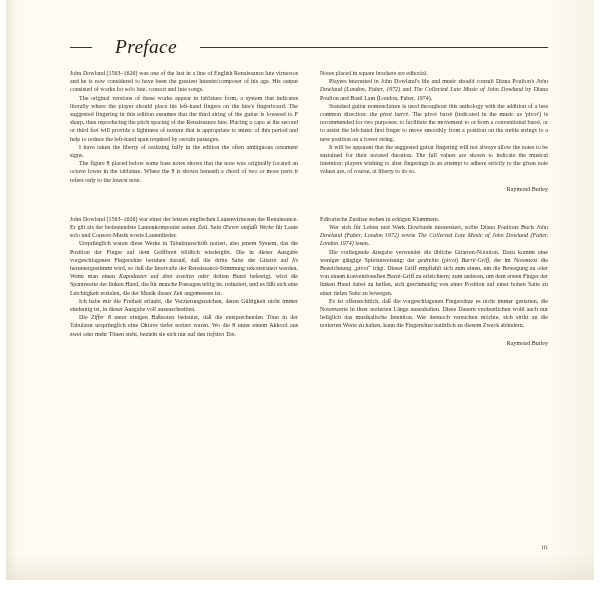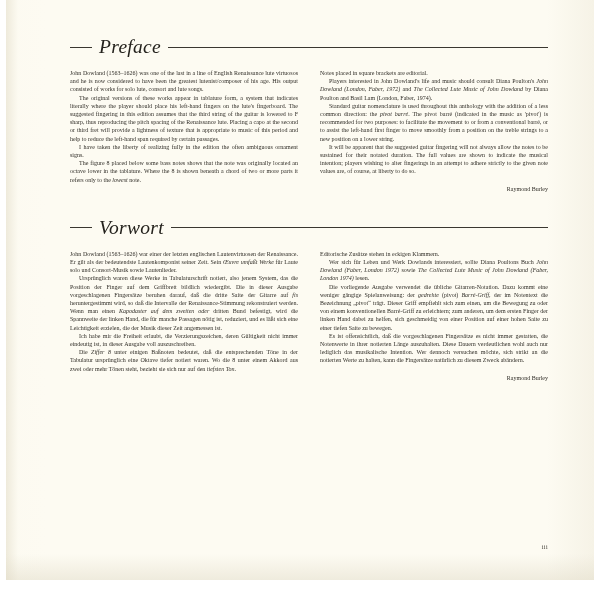--- a/index.html
+++ b/index.html
@@ -56,20 +56,21 @@
 
   
   .section {
     margin-bottom: 2px;
   }
   .heading-row {
     display: flex;
     align-items: center;
     height: 26px;
     margin-bottom: 9px;
+    gap: 16px;
   }
   .rule-left {
     width: 22px;
     height: 0;
     border-top: 1.5px solid #3a3730;
     margin-right: 7px;
     flex: none;
   }
   .heading-title {
     font-family: "Liberation Serif", serif;
@@ -161,25 +162,20 @@
           <p class="para">Standard guitar nomenclature is used throughout this anthology with the addition of a less common direction: the <i>pivot <i>barré</i></i>. The pivot barré (indicated in the music as 'pivot') is recommended for two purposes: to facilitate the movement to or from a conventional barré, or to assist the left-hand first finger to move smoothly from a position on the treble strings to a new position on a lower string.</p>
           <p class="para">It will be apparent that the suggested guitar fingering will not always allow the notes to be sustained for their notated duration. The full values are shown to indicate the musical intention; players wishing to alter fingerings in an attempt to adhere strictly to the given note values are, of course, at liberty to do so.</p>
           <p class="signature">Raymond Burley</p>
         </div>
       </div>
     </div>
 
     <div class="gap-between-sections"></div>
 
     <div class="section">
-      <div class="heading-row">
-        <span class="rule-left"></span>
-        <span class="heading-title">Vorwort</span>
-        <span class="rule-right"></span>
-      </div>
       <div class="columns">
         <div class="column">
           <p class="para noindent">John Dowland (1563–1626) war einer der letzten englischen Lautenvirtuosen der Renaissance. Er gilt als der bedeutendste Lautenkomponist seiner Zeit. Sein <i>Œuvre umfaßt Werke</i> für Laute solo und Consort-Musik sowie Lautenlieder.</p>
           <p class="para">Ursprünglich waren diese Werke in Tabulaturschrift notiert, also jenem System, das die Position der Finger auf dem Griffbrett bildlich wiedergibt. Die in dieser Ausgabe vorgeschlagenen Fingersätze beruhen darauf, daß die dritte Saite der Gitarre auf <i>fis</i> heruntergestimmt wird, so daß die Intervalle der Renaissance-Stimmung rekonstruiert werden. Wenn man einen <i>Kapodaster auf dem zweiten oder</i> dritten Bund befestigt, wird die Spannweite der linken Hand, die für manche Passagen nötig ist, reduziert, und es läßt sich eine Leichtigkeit erzielen, die der Musik dieser Zeit angemessen ist.</p>
           <p class="para">Ich habe mir die Freiheit erlaubt, die Verzierungszeichen, deren Gültigkeit nicht immer eindeutig ist, in dieser Ausgabe voll auszuschreiben.</p>
           <p class="para">Die <i>Ziffer 8</i> unter einigen Baßnoten bedeutet, daß die entsprechenden Töne in der Tabulatur ursprünglich eine Oktave tiefer notiert waren. Wo die 8 unter einem Akkord aus zwei oder mehr Tönen steht, bezieht sie sich nur auf den <i>tiefsten Ton</i>.</p>
         </div>
         <div class="column">
           <p class="para noindent">Editorische Zusätze stehen in eckigen Klammern.</p>
           <p class="para">Wer sich für Leben und Werk Dowlands interessiert, sollte Diana Poultons Buch <i>John Dowland (Faber, London 1972)</i> sowie <i><i>The Collected Lute Music of John Dowland</i> (Faber, London 1974)</i> lesen.</p>

